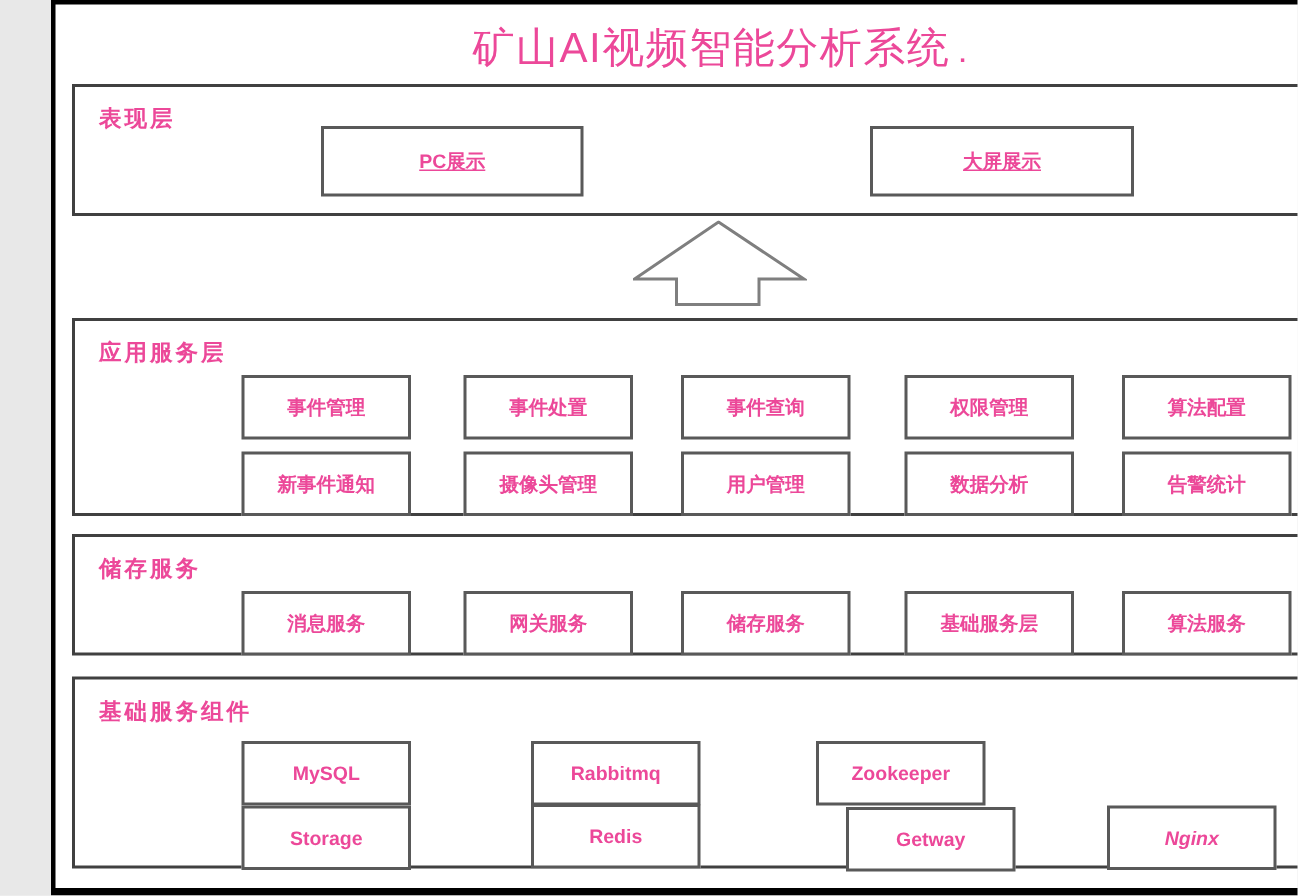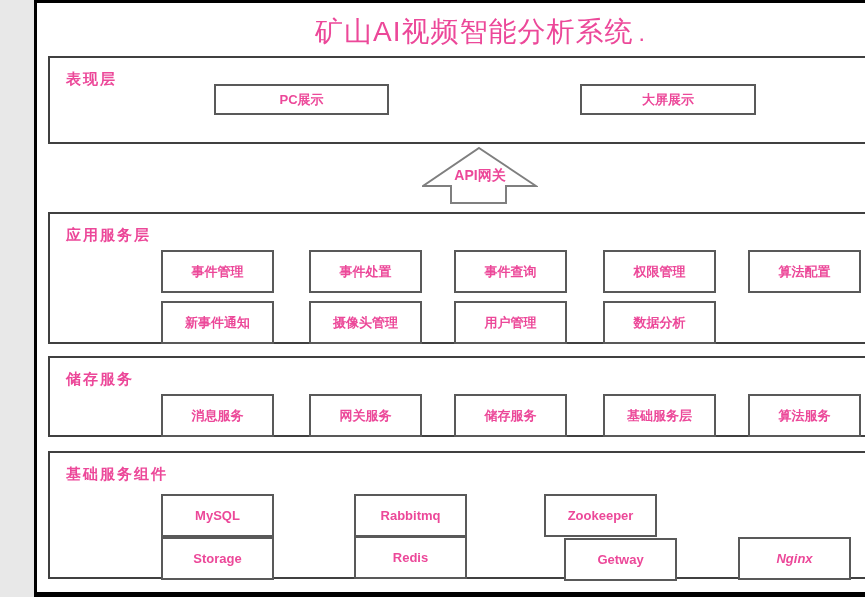--- a/index.html
+++ b/index.html
@@ -31,21 +31,21 @@
   .layer-label{
     position:absolute;left:16px;top:12px;
     font-size:15px;font-weight:700;letter-spacing:2px;
   }
   .bx{
     position:absolute;height:43px;width:113px;
     border:2px solid #595959;background:#fff;box-sizing:border-box;
     display:flex;align-items:center;justify-content:center;
     font-size:13px;font-weight:700;white-space:nowrap;
   }
-  .bx.wide{width:175px;height:31px;}
+  .bx.wide{width:175px;height:47px;text-decoration:underline;}
   .arrow{position:absolute;left:385px;top:144px;width:116px;height:58px;}
   .arrow svg{display:block;}
   .arrow-label{
     position:absolute;left:0;top:20px;width:100%;
     text-align:center;font-size:14px;font-weight:700;
   }
 </style>
 </head>
 <body>
 
@@ -58,34 +58,34 @@
   <div class="layer" style="top:53px;height:88px;">
     <div class="layer-label">表现层</div>
     <div class="bx wide" style="left:164px;top:26px;">PC展示</div>
     <div class="bx wide" style="left:530px;top:26px;width:176px;">大屏展示</div>
   </div>
 
   <div class="arrow">
     <svg width="116" height="58" viewBox="0 0 116 58">
       <polygon points="57,1 114,39 84,39 84,56 29,56 29,39 1,39" fill="#ffffff" stroke="#7f7f7f" stroke-width="2" stroke-linejoin="miter"></polygon>
     </svg>
-    <span class="arrow-label">API网关</span>
   </div>
 
   <div class="layer" style="top:209px;height:132px;">
     <div class="layer-label">应用服务层</div>
     <div class="bx" style="left:111px;top:36px;">事件管理</div>
     <div class="bx" style="left:259px;top:36px;">事件处置</div>
     <div class="bx" style="left:404px;top:36px;">事件查询</div>
     <div class="bx" style="left:553px;top:36px;">权限管理</div>
     <div class="bx" style="left:698px;top:36px;">算法配置</div>
     <div class="bx" style="left:111px;top:87px;">新事件通知</div>
     <div class="bx" style="left:259px;top:87px;">摄像头管理</div>
     <div class="bx" style="left:404px;top:87px;">用户管理</div>
     <div class="bx" style="left:553px;top:87px;">数据分析</div>
+    <div class="bx" style="left:698px;top:87px;">告警统计</div>
   </div>
 
   <div class="layer" style="top:353px;height:81px;">
     <div class="layer-label">储存服务</div>
     <div class="bx" style="left:111px;top:36px;">消息服务</div>
     <div class="bx" style="left:259px;top:36px;">网关服务</div>
     <div class="bx" style="left:404px;top:36px;">储存服务</div>
     <div class="bx" style="left:553px;top:36px;">基础服务层</div>
     <div class="bx" style="left:698px;top:36px;">算法服务</div>
   </div>

